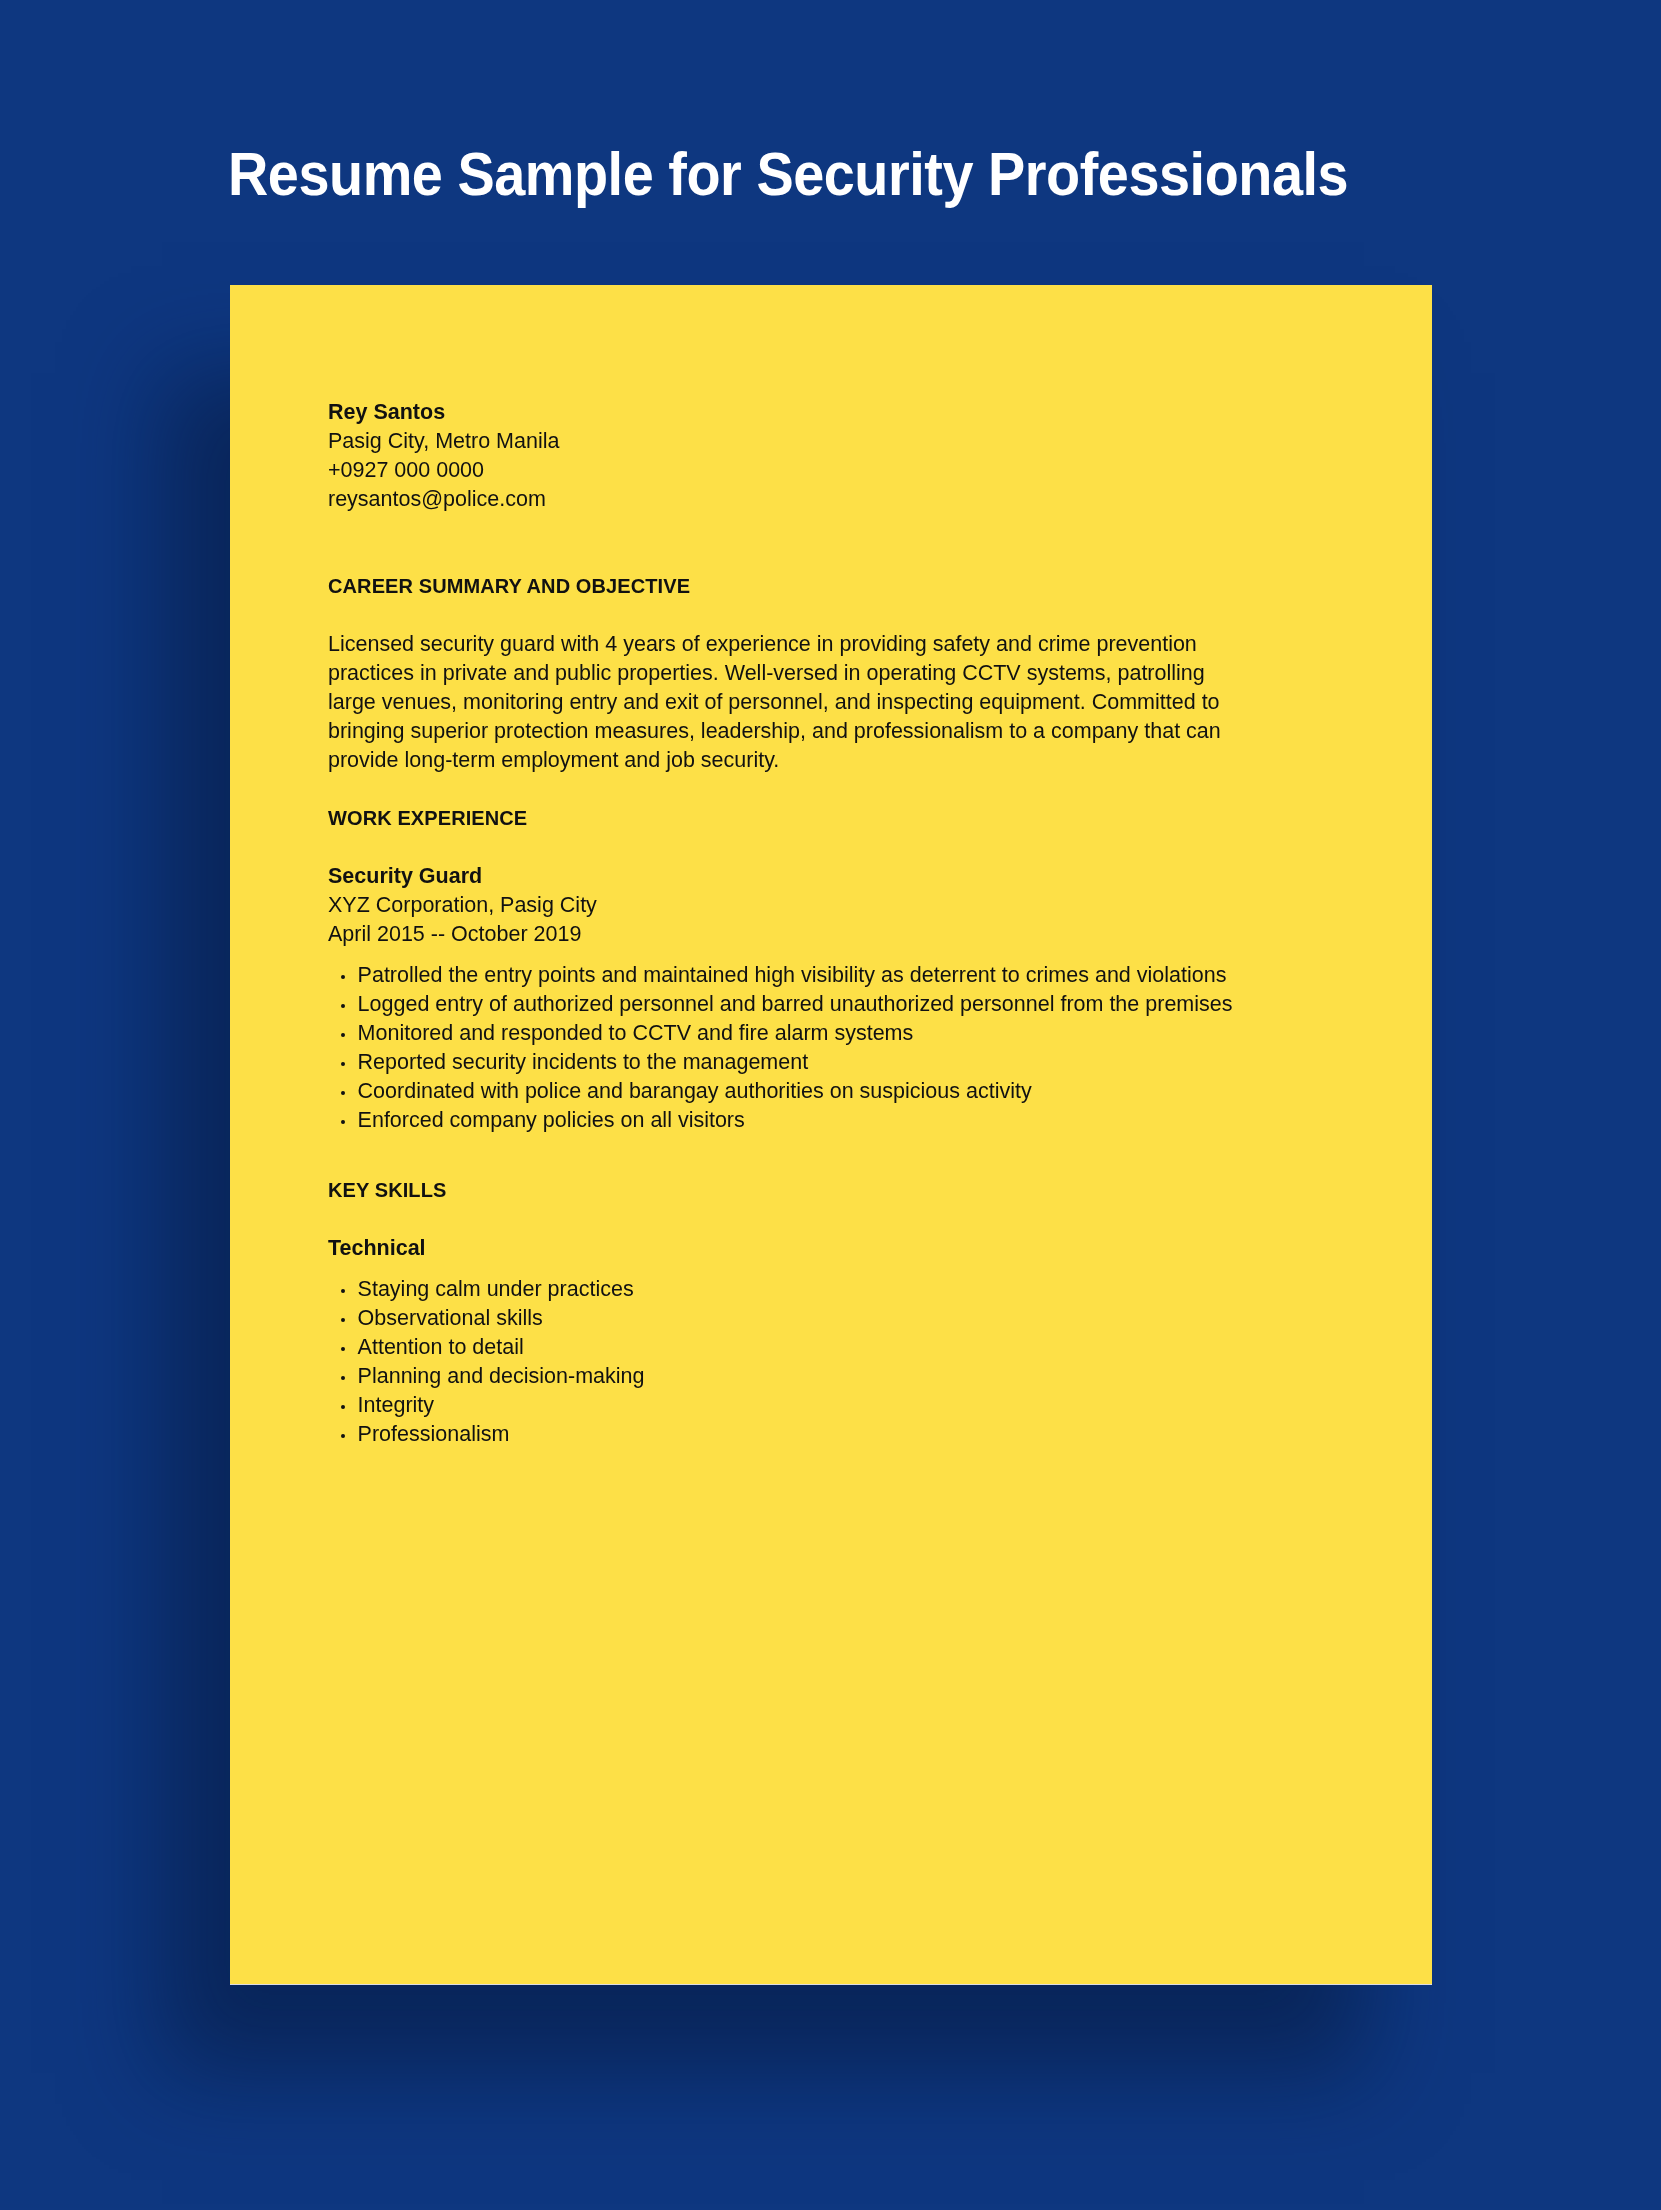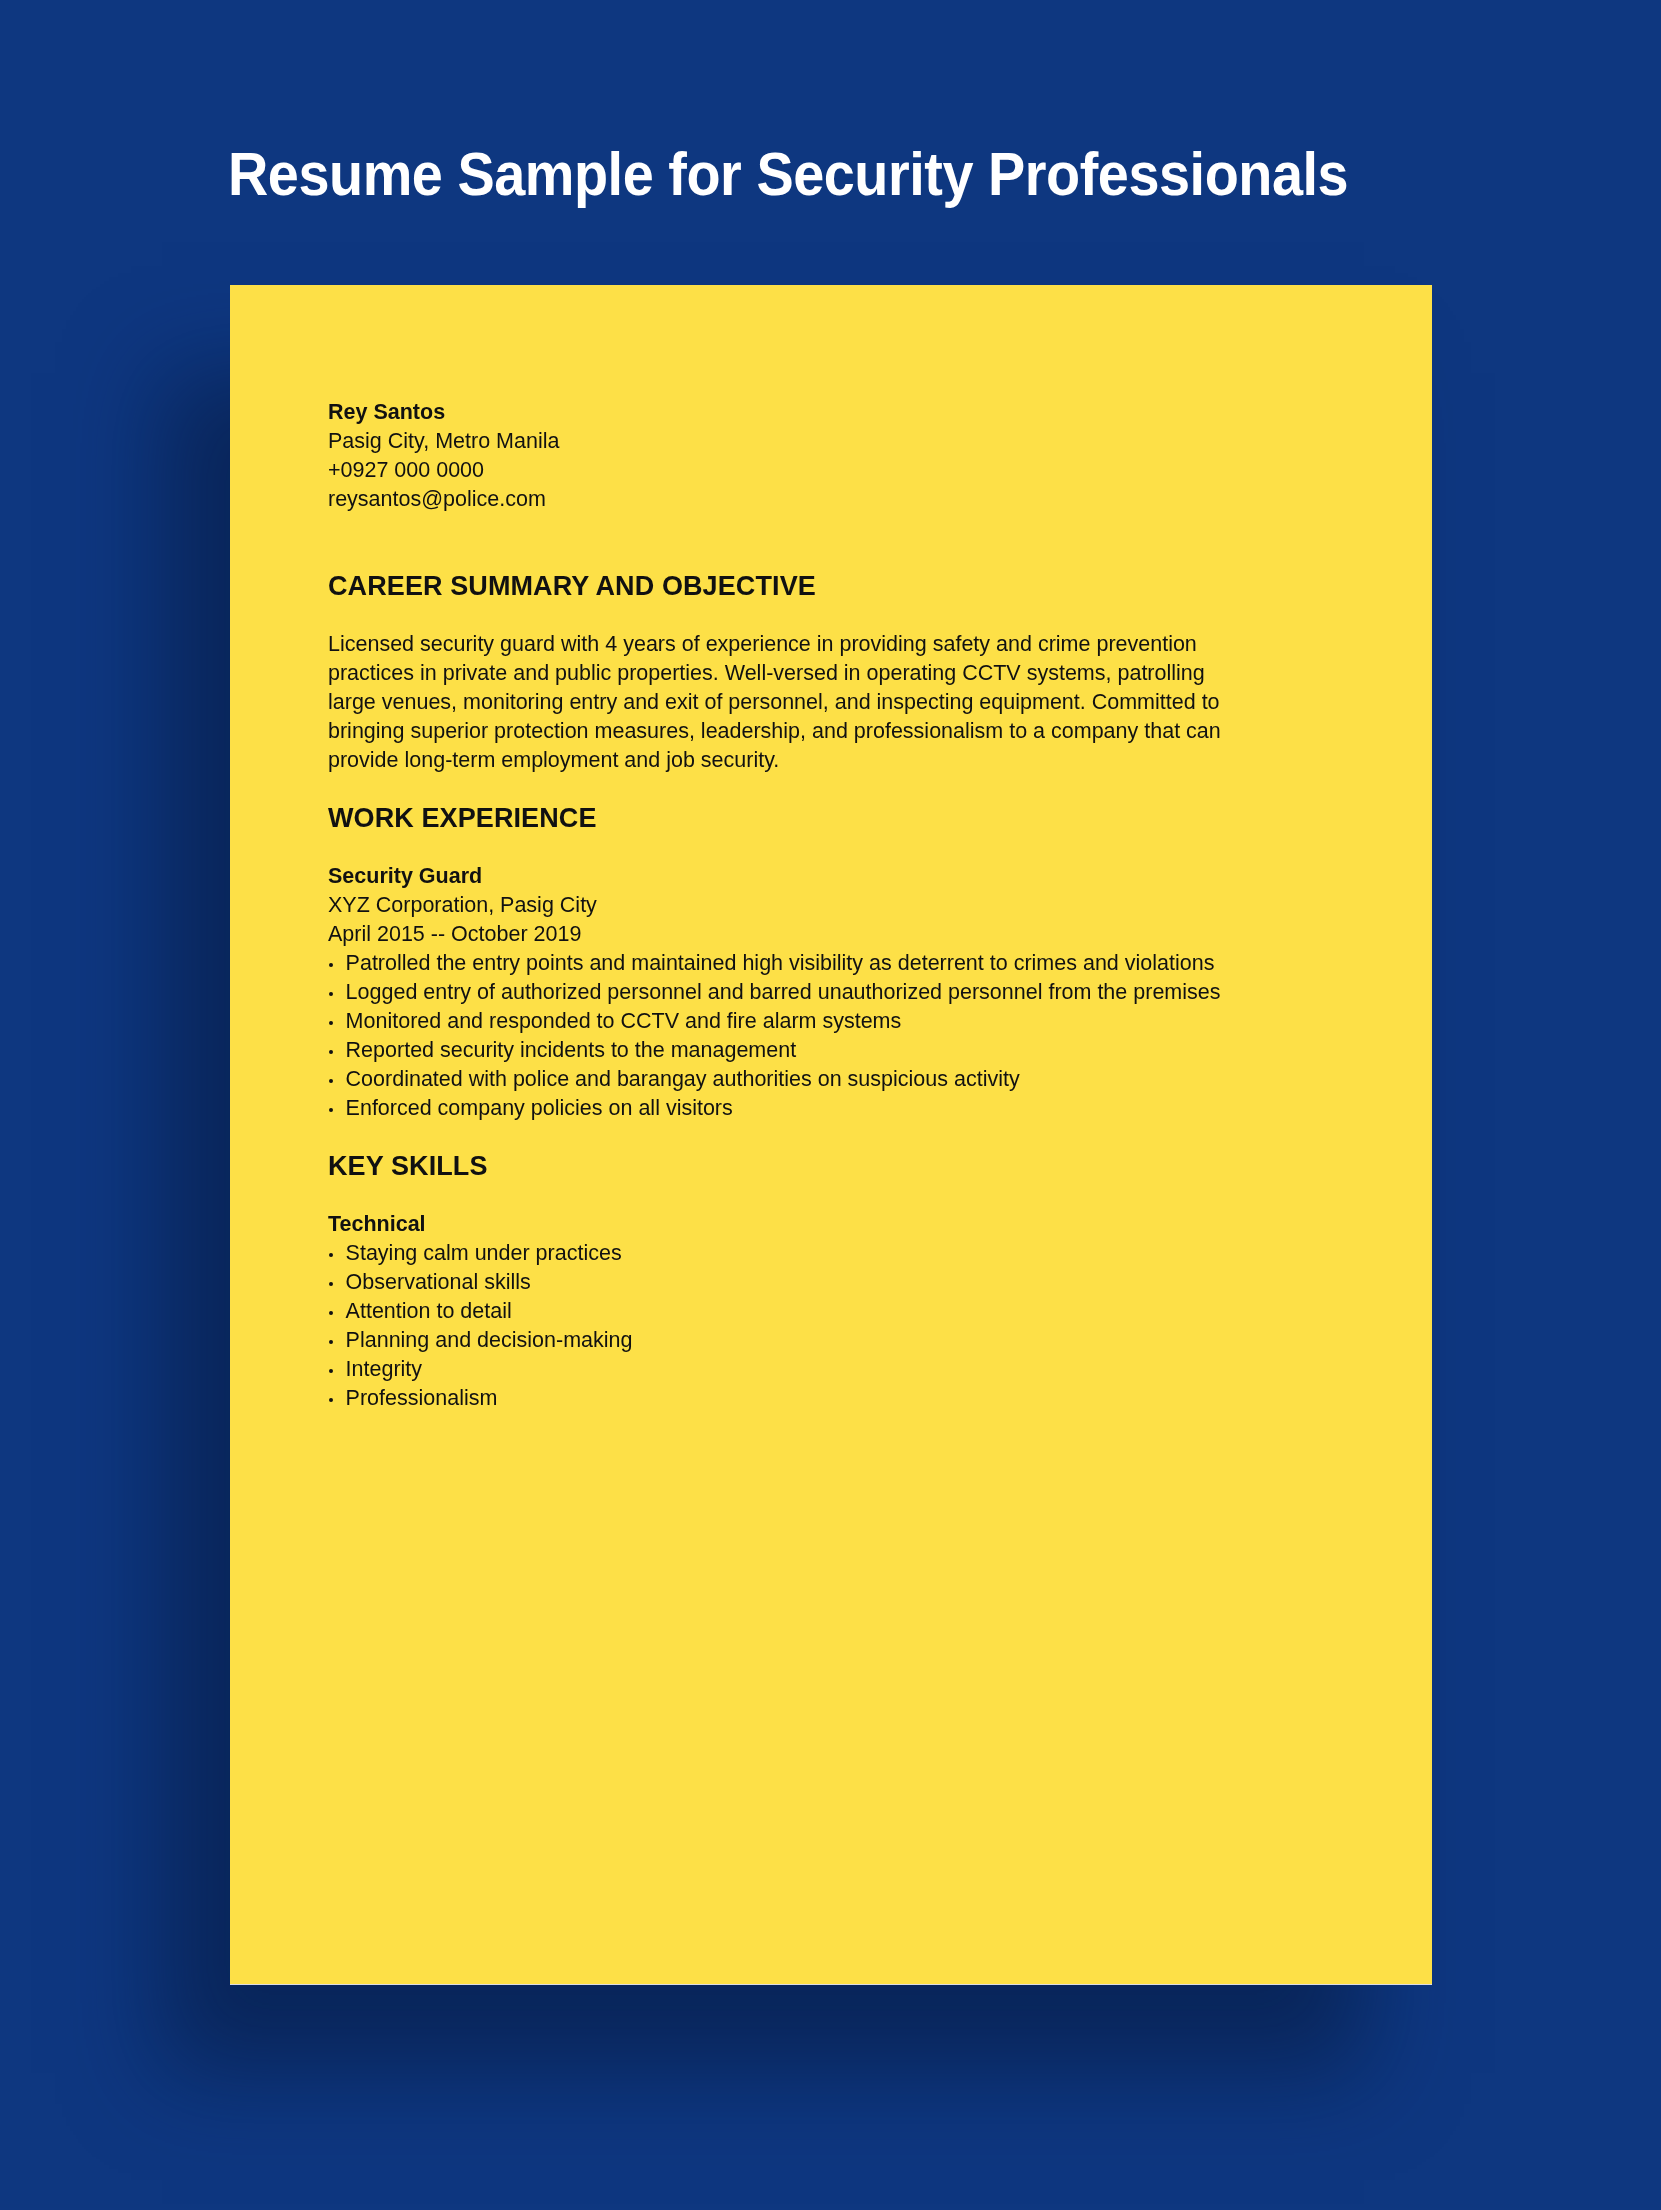--- a/index.html
+++ b/index.html
@@ -43,22 +43,22 @@
     right: 59px;
     color: #111111;
     font-family: "Liberation Sans", sans-serif;
     font-size: 21.5px;
     line-height: 29px;
   }
   .line { display: block; white-space: nowrap; height: 29px; }
   .bold { font-weight: bold; }
   .italic { }
   .blank { display: block; height: 29px; }
-  .heading { font-weight: bold; font-size: 27px; letter-spacing: 0.1px; }
-  ul.bullets { list-style: none; margin: 0; padding: 0; }
+  .heading { font-weight: bold; font-size: 20px; letter-spacing: 0.1px; }
+  ul.bullets { list-style: none; margin: 12px; padding: 0; }
   ul.bullets li {
     display: block;
     position: relative;
     padding-left: 17.6px;
     height: 29px;
     white-space: nowrap;
   }
   .bullet-dot {
     position: absolute;
     left: 1px;

